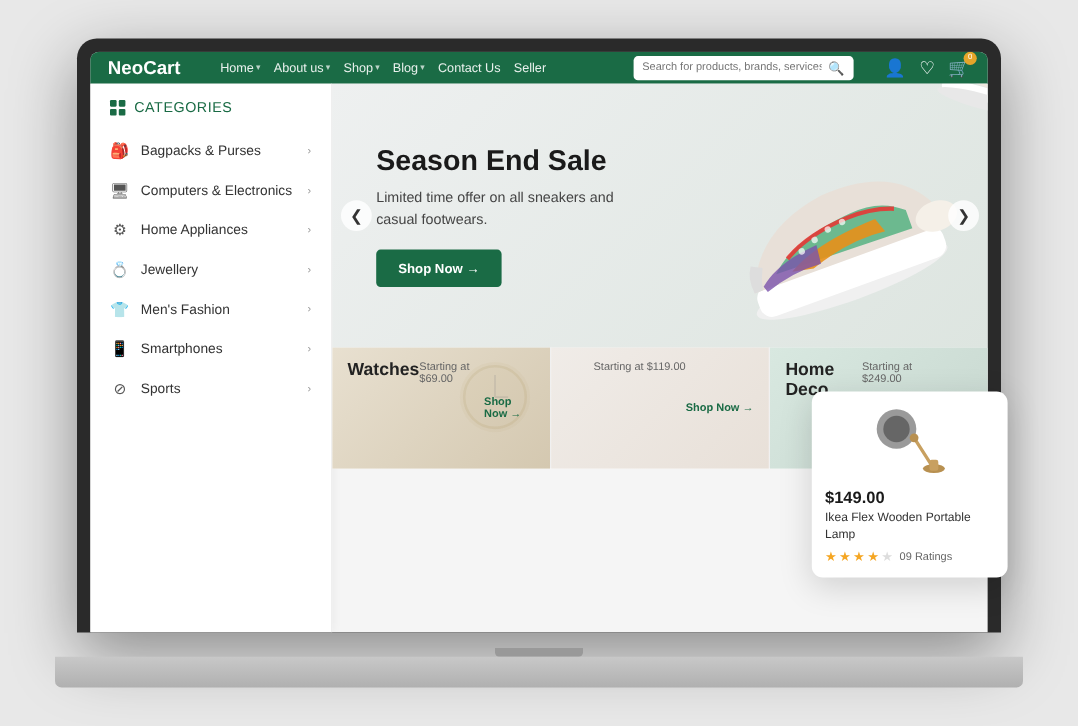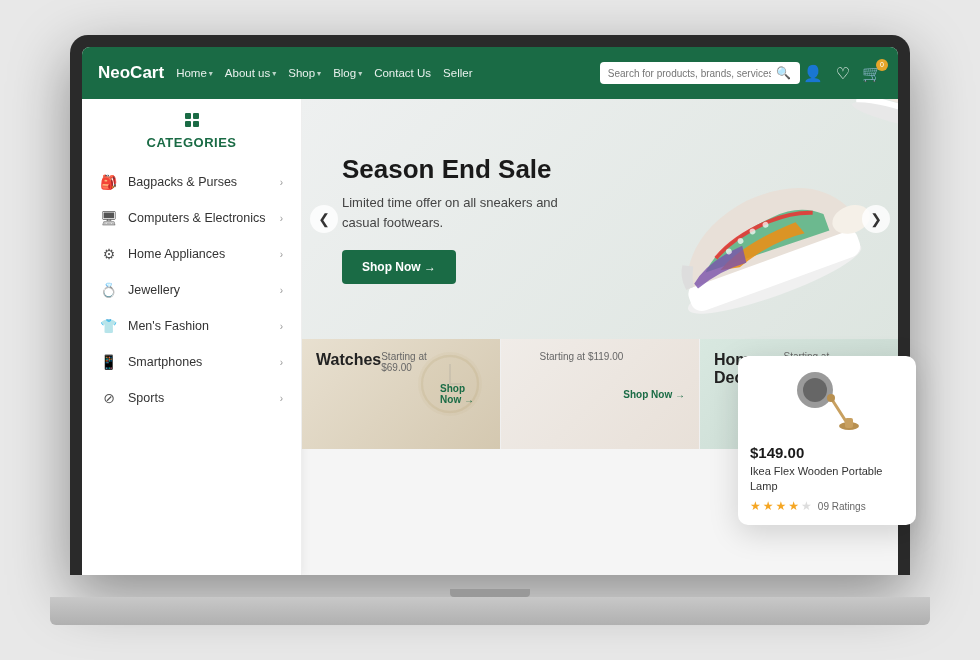--- a/index.html
+++ b/index.html
@@ -64,25 +64,25 @@
       width: 100%;
       height: 100%;
       display: flex;
       flex-direction: column;
       background: #f5f5f5;
     }
 
     
     .navbar {
       background: #1a6b45;
-      height: 52px;
+      height: 29px;
       display: flex;
       align-items: center;
       padding: 0 16px;
-      gap: 4px;
+      gap: 28px;
       flex-shrink: 0;
     }
 
     .nav-logo {
       color: white;
       font-size: 17px;
       font-weight: 700;
       margin-right: 8px;
     }
 
@@ -176,23 +176,22 @@
       box-shadow: 2px 0 8px rgba(0,0,0,0.05);
     }
 
     .sidebar-title {
       display: flex;
       align-items: center;
       gap: 8px;
       padding: 0 18px 14px 18px;
       color: #1a6b45;
       font-size: 13px;
-      font-weight: 700;
+      font-weight: 400;
       letter-spacing: 0.5px;
-      flex-direction: column;
     }
 
     .sidebar-title .grid-icon {
       display: inline-grid;
       grid-template-columns: 1fr 1fr;
       gap: 2px;
       width: 14px;
       height: 14px;
     }
 

